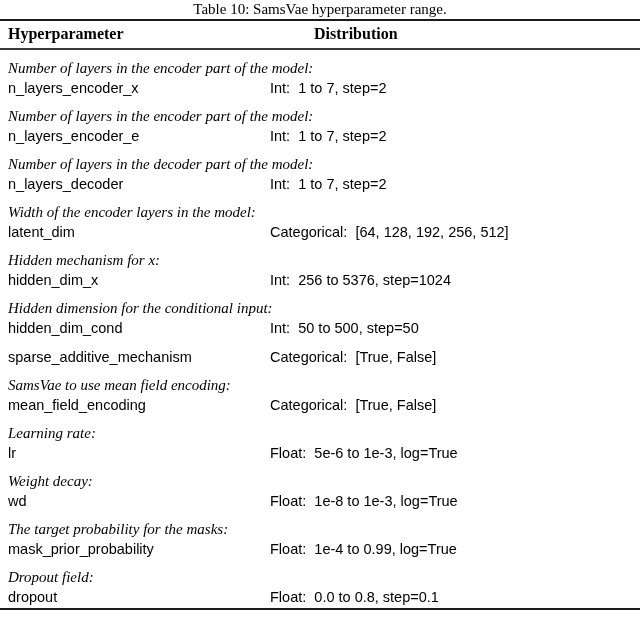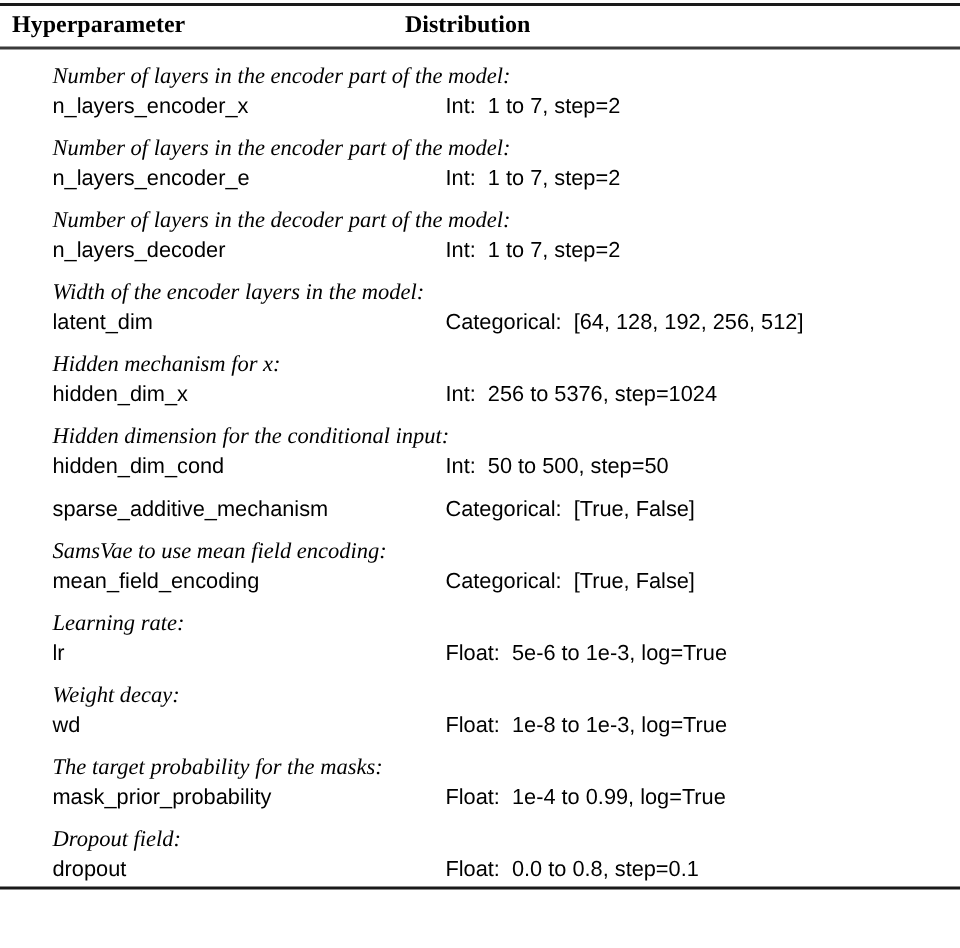--- a/index.html
+++ b/index.html
@@ -40,32 +40,32 @@
   .rule-bottom {
     height: 0;
     border-top: 2px solid #1a1a1a;
   }
   .thead {
     display: flex;
     font-weight: bold;
     font-size: 16px;
     line-height: 18px;
     padding: 4px 0 5px 0;
+    gap: 44px;
   }
   .col-name {
     width: 270px;
     padding-left: 8px;
     box-sizing: border-box;
   }
   .col-dist {
     flex: 1;
   }
   .tbody {
     padding-top: 4px;
-    margin-left: 27px;
   }
   .group {
     padding-top: 8px;
   }
   .group:first-child {
     padding-top: 5px;
   }
   .desc {
     font-style: italic;
     font-size: 15px;
@@ -87,20 +87,21 @@
   }
   .row .val-dist {
     flex: 1;
   }
 </style>
 </head>
 <body>
 
 <div class="page">
 
+  <div class="caption">Table 10: SamsVae hyperparameter range.</div>
 
   <div class="rule-top"></div>
 
   <div class="thead">
     <div class="col-name">Hyperparameter</div>
     <div class="col-dist">Distribution</div>
   </div>
 
   <div class="rule-mid"></div>
 

